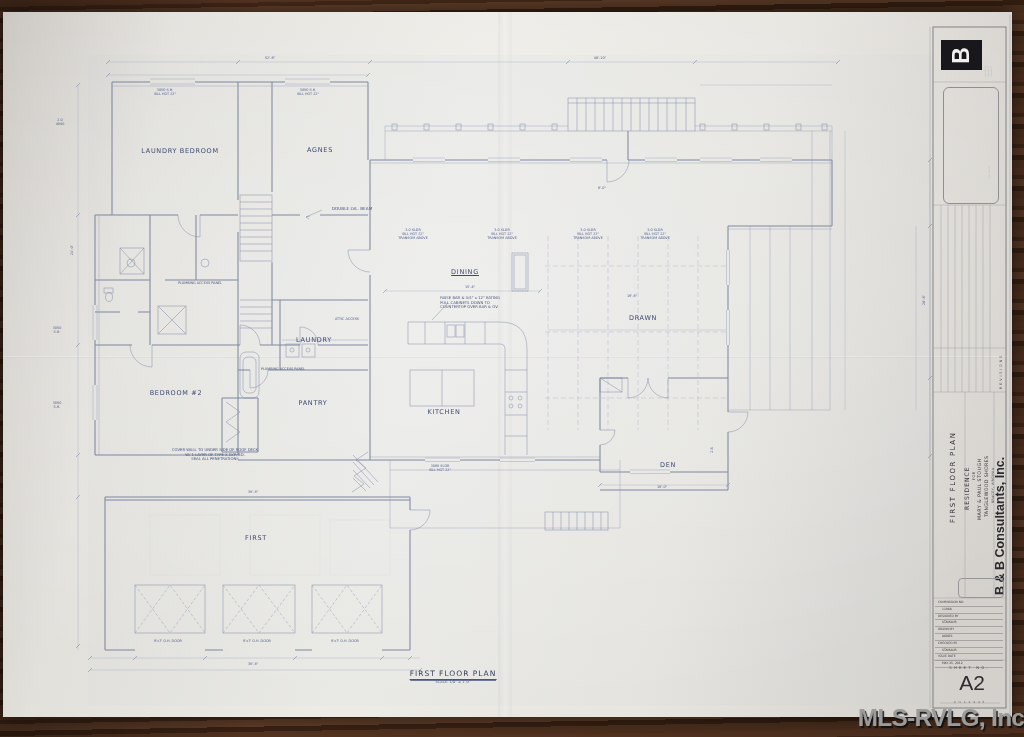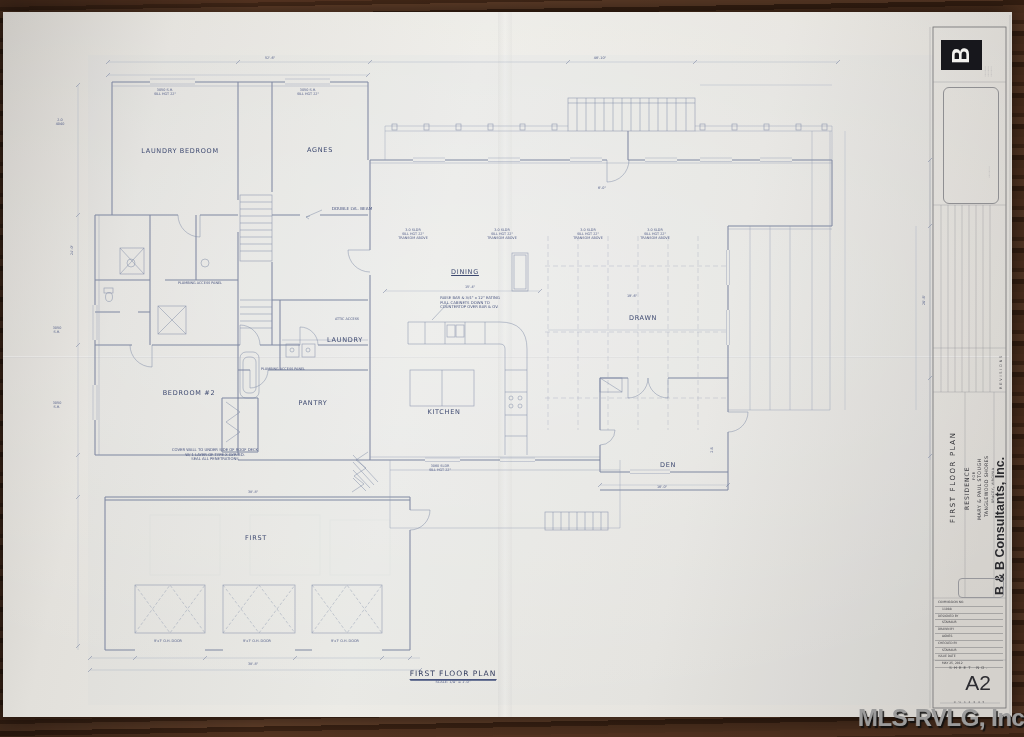--- a/index.html
+++ b/index.html
@@ -60,21 +60,21 @@
     font-family:"Liberation Sans",sans-serif;line-height:1;}
   .tb-stamp{position:absolute;left:943px;top:87px;width:54px;height:115px;border:.7px solid #8f8f92;
     border-radius:6px;}
   .tb-smallbox{position:absolute;left:958px;top:578px;width:44px;height:18px;border:.6px solid #97979b;border-radius:4px;}
   #tb-table{position:absolute;left:935px;top:600px;width:68px;height:58px;}
   .tb-row{font-size:3px;line-height:5.8px;color:#46464b;padding-left:3px;
     border-bottom:.4px solid rgba(110,110,115,.45);white-space:nowrap;overflow:hidden;}
   .tb-val{padding-left:7px;color:#3a3a3f;}
   .tb-sheetno-label{position:absolute;left:933px;top:665px;width:73px;text-align:center;
     font-size:3.8px;letter-spacing:2.2px;color:#4a4a4f;}
-  .tb-sheetno{position:absolute;left:933px;top:671px;width:90px;text-align:center;
+  .tb-sheetno{position:absolute;left:933px;top:671px;width:78px;text-align:center;
     font-size:21px;color:#2c2c31;font-family:"Liberation Sans",sans-serif;}
   .tb-scalebar{position:absolute;left:933px;top:700px;width:73px;text-align:center;
     font-size:2.8px;letter-spacing:1px;color:#5a5a5f;border-top:0;}
   .watermark{position:absolute;left:858px;top:704px;font-size:24px;font-weight:bold;
     font-family:"Liberation Sans",sans-serif;color:#9b9b9b;letter-spacing:-.5px;white-space:nowrap;
     text-shadow:1.5px 1.5px 1px rgba(15,15,15,.9), -0.5px -0.5px 0 rgba(235,235,235,.35);}
 </style>
 </head>
 <body>
 
@@ -210,23 +210,23 @@
       <path class="tbl2" d="M941,205 V392 M948,205 V392 M955,205 V392 M962,205 V392 M969,205 V392 M976,205 V392 M983,205 V392 M990,205 V392"></path>
       <path class="tbl2" d="M940,703 H1000"></path>
     </g>
   </svg>
 
   <div class="room-label" style="left:180px;top:151px;">LAUNDRY BEDROOM</div>
   <div class="room-label" style="left:320px;top:150px;">AGNES</div>
   <div class="room-label" style="left:465px;top:272px;text-decoration:underline;">DINING</div>
   <div class="room-label" style="left:643px;top:318px;">DRAWN</div>
   <div class="room-label" style="left:444px;top:412px;">KITCHEN</div>
-  <div class="room-label" style="left:345px;top:340px;">LAUNDRY</div>
+  <div class="room-label" style="left:314px;top:340px;">LAUNDRY</div>
   <div class="room-label" style="left:313px;top:403px;">PANTRY</div>
-  <div class="room-label" style="left:189px;top:393px;">BEDROOM #2</div>
+  <div class="room-label" style="left:176px;top:393px;">BEDROOM #2</div>
   <div class="room-label" style="left:256px;top:538px;">FIRST</div>
   <div class="room-label" style="left:668px;top:429px;margin-top:36px;">DEN</div>
 
   <div class="note" style="left:352px;top:206px;font-size:4.2px;">DOUBLE LVL. BEAM</div>
   <div class="note" style="left:470px;top:296px;">RAISE BAR &amp; 3/4" x 12" EATING
 FULL CABINETS DOWN TO
 COUNTERTOP OVER BAR &amp; OV.</div>
   <div class="note center" style="left:215px;top:448px;">COVER WALL TO UNDER SIDE OF ROOF DECK
 W/ 1 LAYER OF TYPE X GYP. BD.
 SEAL ALL PENETRATIONS</div>

